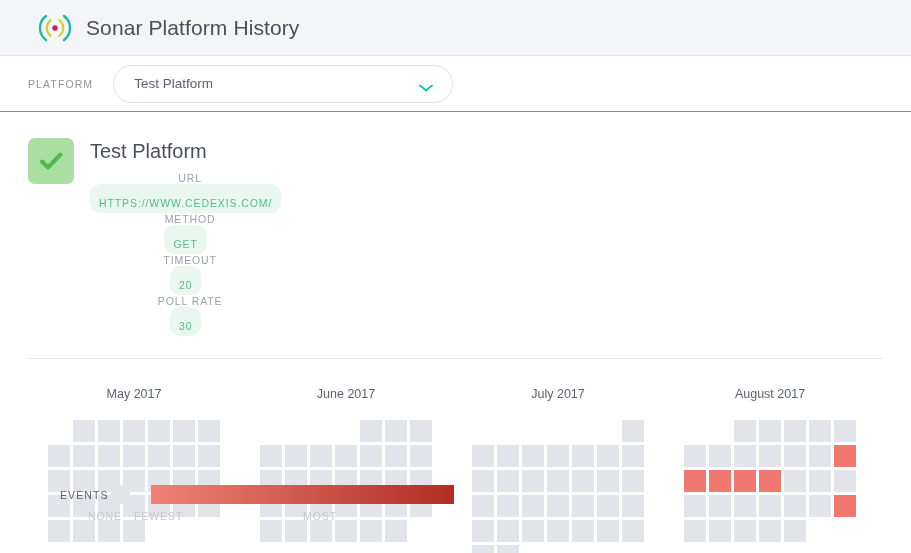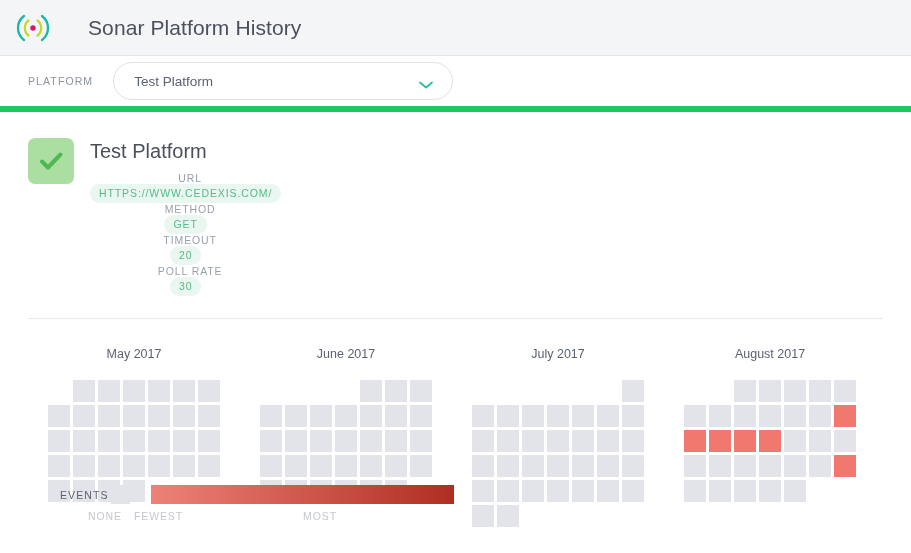--- a/index.html
+++ b/index.html
@@ -10,37 +10,36 @@
     overflow: hidden;
   }
 
   
   .app-header {
     height: 56px;
     background: #f4f5f7;
     border-bottom: 1px solid #e3e5ea;
     display: flex;
     align-items: center;
-    padding-left: 16px;
-    gap: 24px;
+    padding-left: 38px;
   }
   .logo-icon { width: 34px; height: 34px; flex: 0 0 34px; }
   .app-title {
     font-size: 21px;
     color: #4a4f5c;
     margin-left: 14px;
     font-weight: 400;
     letter-spacing: .1px;
   }
 
   
   .platform-row {
     height: 56px;
     background: #ffffff;
-    border-bottom: 6px solid #22c55e;
+    border-bottom: 1px solid #22c55e;
     display: flex;
     align-items: center;
     padding-left: 28px;
   }
   .platform-label {
     font-size: 10.5px;
     letter-spacing: 1.1px;
     color: #8e939e;
     font-weight: 400;
   }
@@ -98,21 +97,21 @@
     color: #9aa0ab;
     margin-right: 7px;
   }
   .meta-key + .meta-pill { margin-right: 16px; }
   .meta-pill {
     font-size: 10.5px;
     letter-spacing: .9px;
     color: #57b98a;
     background: #e9f7f0;
     border-radius: 10px;
-    padding: 3px 9px 4px 9px;
+    padding: 13px 9px 4px 9px;
     white-space: nowrap;
   }
   .section-divider {
     margin: 22px 28px 0 28px;
     height: 1px;
     background: #e6e8ed;
   }
 
   
   .calendars {

